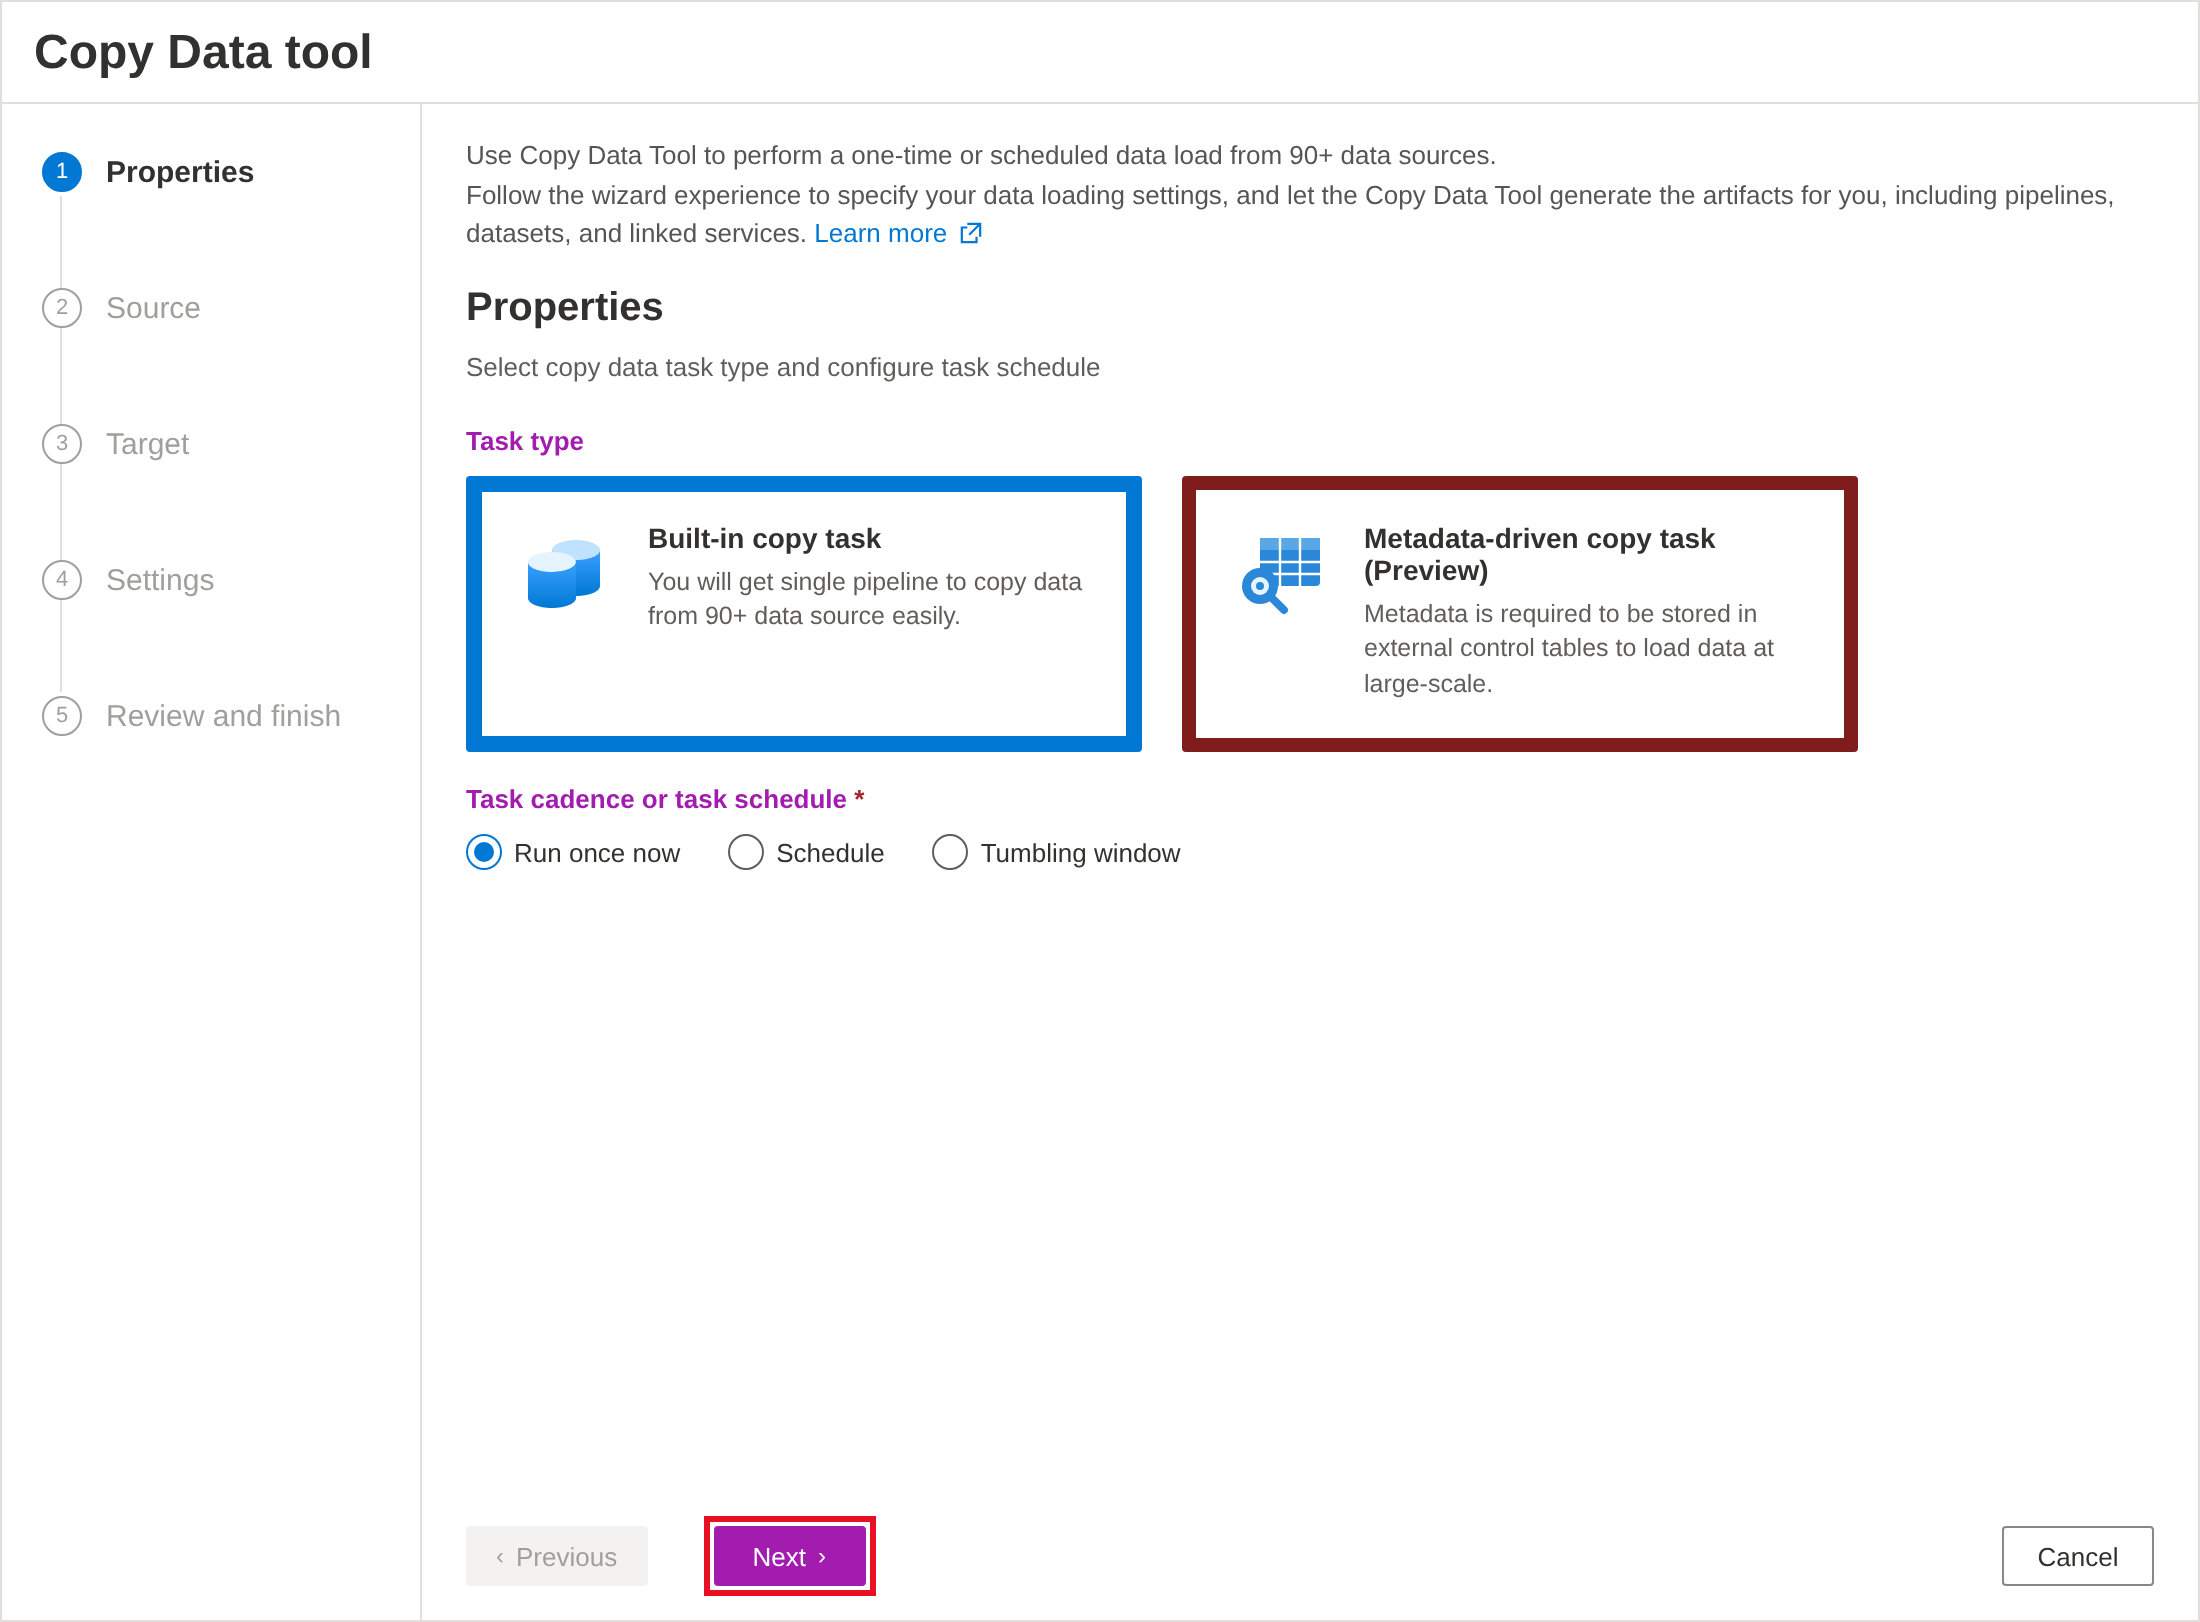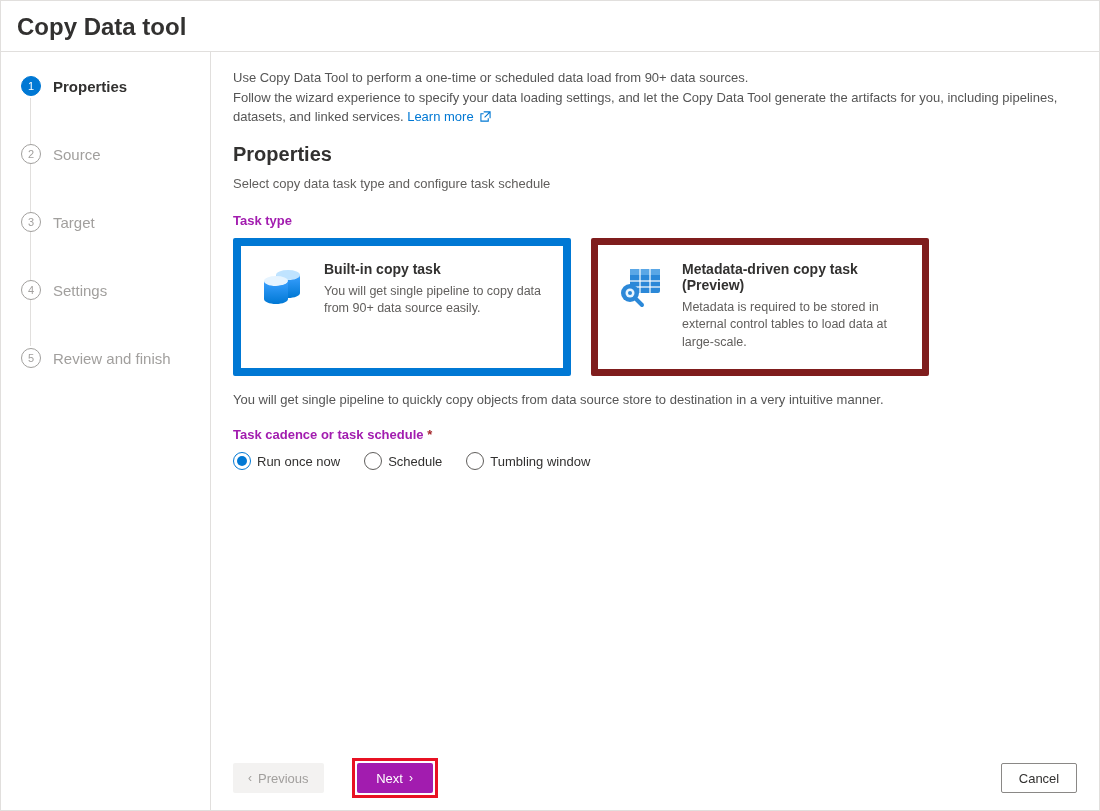--- a/index.html
+++ b/index.html
@@ -320,21 +320,20 @@
               <circle cx="14" cy="32" r="2" fill="#2b88d8"></circle>
               <path d="M20 38l6 6" stroke="#2b88d8" stroke-width="4" stroke-linecap="round"></path>
             </svg>
             <div class="card-body">
               <div class="card-title">Metadata-driven copy task (Preview)</div>
               <div class="card-desc">Metadata is required to be stored in external control tables to load data at large-scale.</div>
             </div>
           </div>
         </div>
 
-        <div class="hint">You will get single pipeline to quickly copy objects from data source store to destination in a very intuitive manner.</div>
 
         <div class="field-label req">Task cadence or task schedule</div>
 
         <div class="radios">
           <label class="radio">
             <span class="bullet sel">
                 <span class="dot"></span>
               </span>
             <span>Run once now</span>
           </label>

